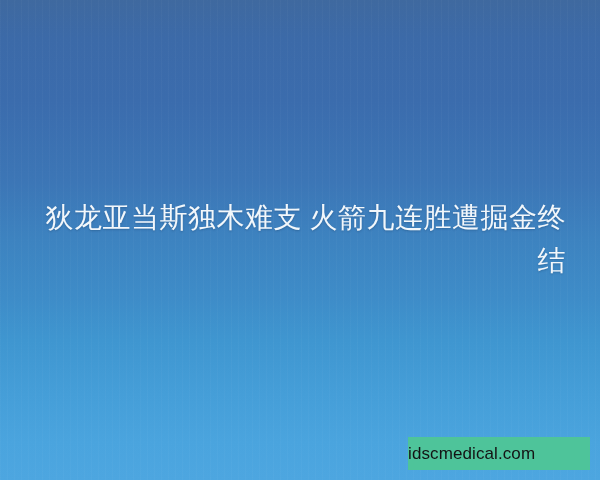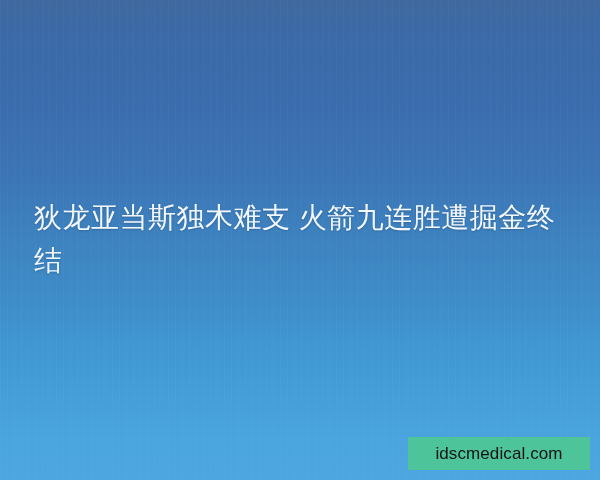--- a/index.html
+++ b/index.html
@@ -58,41 +58,40 @@
     );
   }
 
   #headline {
     position: absolute;
     left: 0;
     right: 0;
     top: 196px;
     padding: 0 34px;
     box-sizing: border-box;
-    text-align: left;
+    text-align: right;
     color: #f2f7fb;
-    font-family: Liberation Sans, sans-serif;
+    font-family: Liberation Serif, serif;
     font-size: 28px;
     line-height: 43px;
     font-weight: 400;
     letter-spacing: 0.5px;
     white-space: pre-wrap;
     text-shadow: 0 1px 2px rgba(20,50,85,0.30);
   }
 
   #watermark {
     position: absolute;
     left: 408px;
     top: 437px;
     width: 182px;
     height: 33px;
     background: #4ec49a;
     display: flex;
     align-items: center;
-    justify-content: center;
   }
 
   #watermark .wm-text {
     color: #141414;
     font-family: "Liberation Sans", "DejaVu Sans", sans-serif;
     font-size: 17px;
     line-height: 17px;
     font-weight: 400;
     letter-spacing: 0.1px;
     white-space: nowrap;

